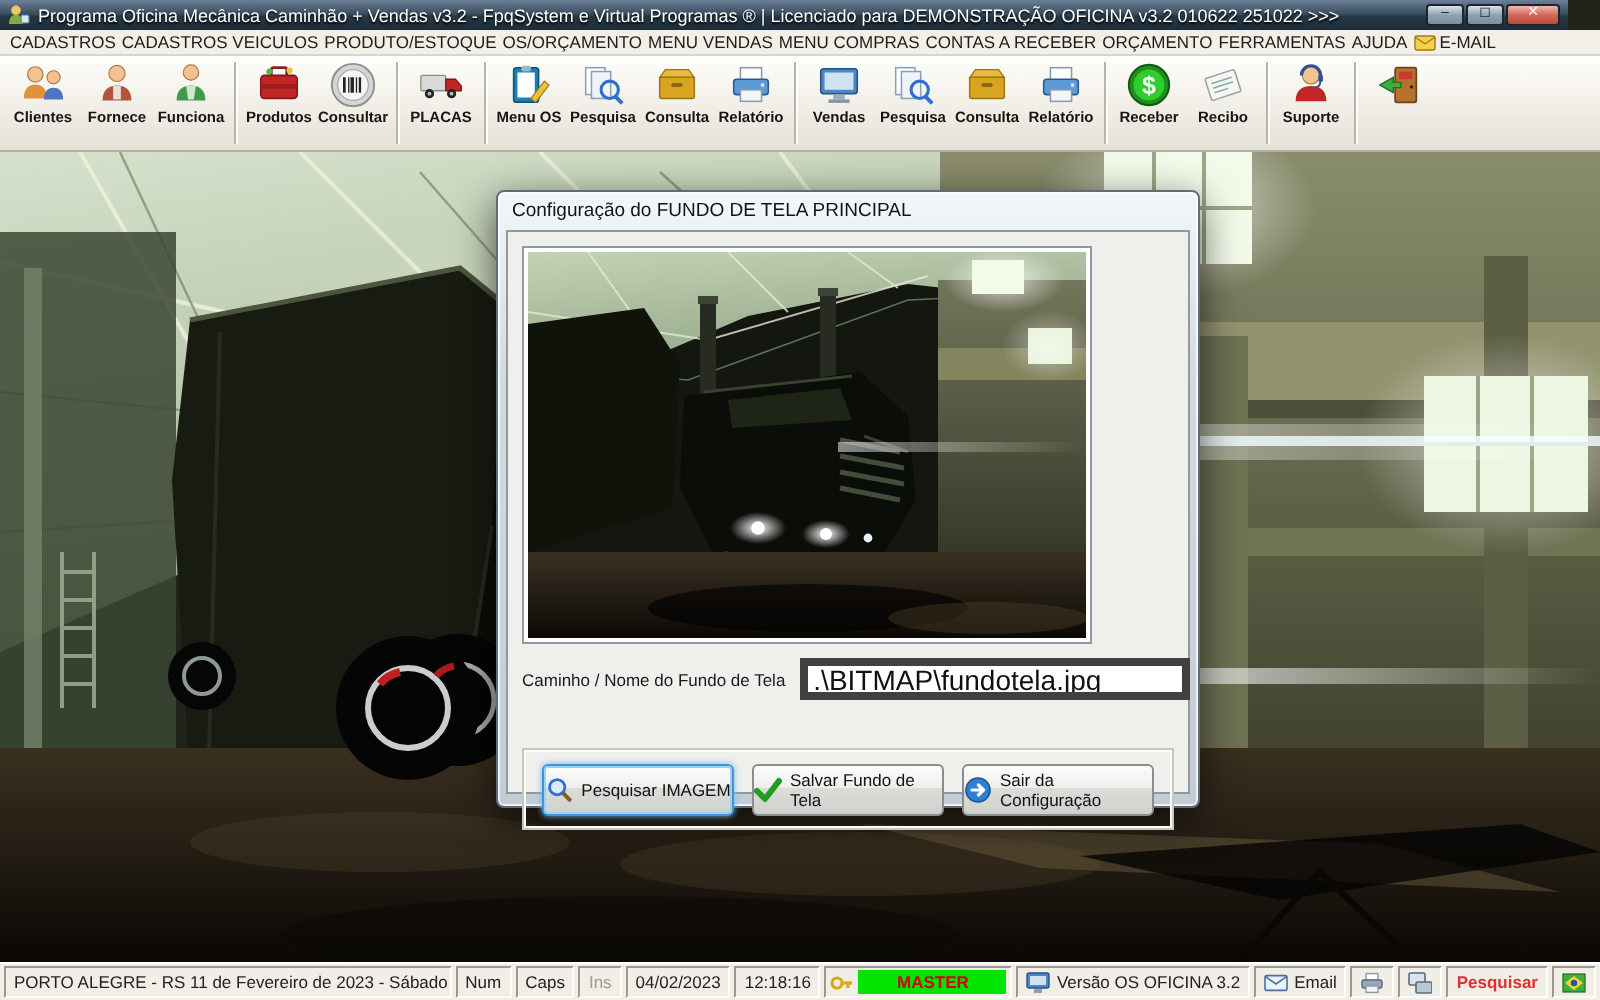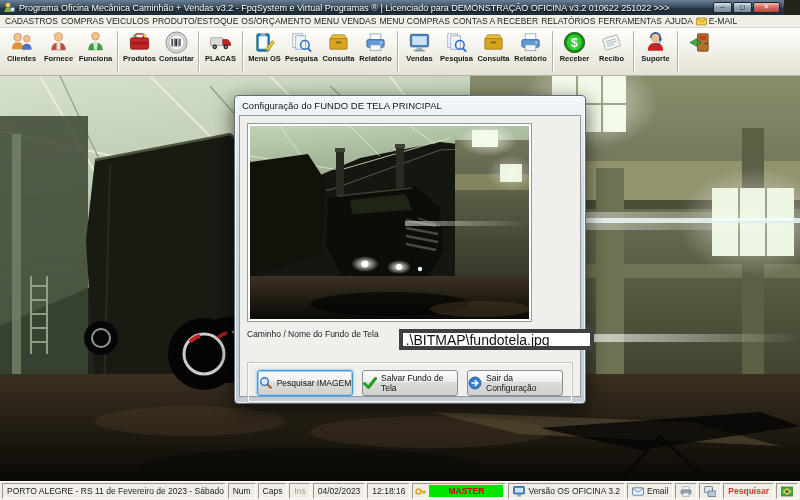--- a/index.html
+++ b/index.html
@@ -31,33 +31,33 @@
   .statusbar{position:absolute;left:0;bottom:0;width:800px;height:19px;background:#f0eee6;border-top:1px solid #fff;
     display:flex;align-items:center;gap:2px;padding:1px 2px;box-sizing:border-box;font-size:8.5px;color:#222}
   .sb-panel{height:14px;border:1px solid;border-color:#9c998c #fdfdf8 #fdfdf8 #9c998c;background:#f0eee6;
     display:flex;align-items:center;gap:3px;padding:0 4px;white-space:nowrap;box-sizing:content-box}
   .sb-loc{flex:1;min-width:0;overflow:hidden}
   .sb-dis{color:#9d9a8e}
   .sb-master{background:#00e400;color:#d40000;font-weight:bold;min-width:66px;justify-content:center}
   .sb-brand{color:#e03030;font-weight:bold}
   .sb-icon{width:12px;height:11px;flex:none}
   
-  .dialog{position:absolute;left:234px;top:95px;width:352px;height:309px;box-sizing:border-box;
+  .dialog{position:absolute;left:248px;top:95px;width:352px;height:309px;box-sizing:border-box;
     background:linear-gradient(#f3f7fa,#d2dae2 30%,#c3ccd5);border:1px solid #5f6c7a;border-radius:4px;
     box-shadow:0 6px 20px rgba(0,0,0,.65), inset 0 0 0 1px rgba(255,255,255,.75);padding:0 4px 4px}
   .dialog-title{height:19px;display:flex;align-items:center;font-size:9.5px;color:#101418;padding:0 3px;
     text-shadow:0 0 3px #fff}
   .dialog-client{box-sizing:border-box;height:282px;background:#efefec;border:1px solid #8f99a2;padding:7px 7px 6px}
   .img-panel{box-sizing:border-box;width:285px;height:199px;background:#fff;border:1px solid #8f99a2;padding:2px}
   .img-panel svg{width:279px;height:193px;display:block}
-  .path-row{display:flex;margin-top:7px;gap:20px}
+  .path-row{display:flex;align-items:center;margin-top:7px;gap:7px}
   .path-row label{font-size:8.5px;color:#1a1a1a;white-space:nowrap}
   .path-row input{flex:1;height:13px;border:4px solid #404040;font-size:14px;padding:0 3px;
     font-family:Liberation Sans, sans-serif;background:#fff;color:#111}
-  .btn-group{box-sizing:border-box;margin-top:12px;height:41px;border:1px solid #c9c6bc;box-shadow:inset 0 0 0 1px #fbfbf8;
+  .btn-group{box-sizing:border-box;margin-top:24px;height:41px;border:1px solid #c9c6bc;box-shadow:inset 0 0 0 1px #fbfbf8;
     display:flex;align-items:center;gap:9px;padding:0 9px}
   .dlg-btn{flex:1;height:24px;border:1px solid #8a8d90;border-radius:3px;cursor:default;
     background:linear-gradient(#fcfcfc,#eeeeec 45%,#dcdcd8 46%,#d0d0cc);
     display:flex;align-items:center;justify-content:center;gap:4px;font-size:8.5px;color:#111;
     font-family:"Liberation Sans",sans-serif}
   .dlg-btn.focused{border-color:#3f95d8;box-shadow:0 0 0 1px #9fd0f2 inset, 0 0 3px #64b6ec}
   .dlg-btn svg{width:14px;height:14px;flex:none}
 </style>
 </head>
 <body>
@@ -71,27 +71,27 @@
   <span class="ttl">Programa Oficina Mecânica Caminhão + Vendas v3.2 - FpqSystem e Virtual Programas ® | Licenciado para  DEMONSTRAÇÃO OFICINA v3.2 010622 251022 &gt;&gt;&gt;</span>
   <span class="winbtns">
     <span class="winbtn">–</span>
     <span class="winbtn">◻</span>
     <span class="winbtn close">✕</span>
   </span>
 </div>
 
 <div class="menubar">
   <span class="menu-item">CADASTROS</span>
-  <span class="menu-item">COMPRAS VEICULOS</span>
+  <span class="menu-item">CADASTROS VEICULOS</span>
   <span class="menu-item">PRODUTO/ESTOQUE</span>
   <span class="menu-item">OS/ORÇAMENTO</span>
   <span class="menu-item">MENU VENDAS</span>
   <span class="menu-item">MENU COMPRAS</span>
   <span class="menu-item">CONTAS A RECEBER</span>
-  <span class="menu-item">RELATÓRIOS</span>
+  <span class="menu-item">ORÇAMENTO</span>
   <span class="menu-item">FERRAMENTAS</span>
   <span class="menu-item">AJUDA</span>
   <span class="menu-item">
     <svg width="11" height="9" viewBox="0 0 11 9">
       <rect x="0.5" y="1" width="10" height="7" rx="1" fill="#f5d24a" stroke="#a07820" stroke-width="0.7"></rect>
       <path d="M0.5 1.5 5.5 5 10.5 1.5" fill="none" stroke="#a07820" stroke-width="0.7"></path>
     </svg>
     <span>E-MAIL</span>
   </span>
 </div>

